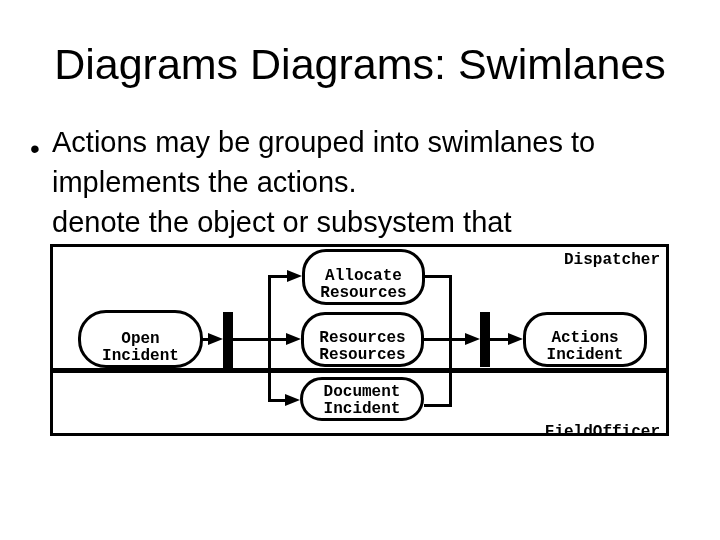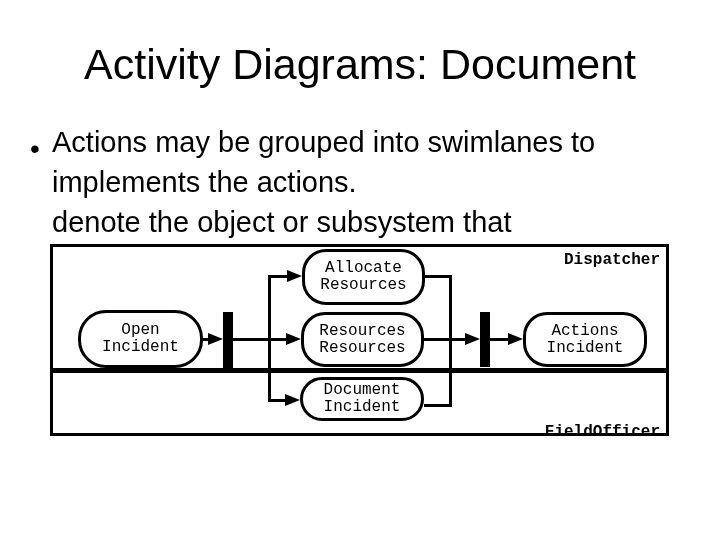--- a/index.html
+++ b/index.html
@@ -31,22 +31,22 @@
   }
   .lane-label {
     position:absolute; right:6px; font-weight:bold; font-size:16px; line-height:16px;
     white-space:nowrap;
   }
   .lane-label-top { top:5px; }
   .lane-label-bottom { top:134px;margin-top:43px; }
   .node {
     position:absolute; box-sizing:border-box; background:#fff;
     border:3px solid #000; border-radius:24px;
-    display:flex; flex-direction:column; align-items:center; justify-content:center;
-    font-weight:normal; font-size:16px; line-height:17px; text-align:center;
+    display:flex; flex-direction:column; align-items:center; justify-content:flex-end;
+    font-weight:bold; font-size:16px; line-height:17px; text-align:center;
     white-space:nowrap;
   }
   .node-open       { left:25px;  top:63px;  width:125px; height:58px; border-radius:28px; }
   .node-allocate   { left:249px; top:2px;   width:123px; height:56px; }
   .node-coordinate { left:248px; top:65px;  width:123px; height:55px; }
   .node-document   { left:247px; top:130px; width:124px; height:44px; }
   .node-archive    { left:470px; top:65px;  width:124px; height:55px; }
   .sync-bar { position:absolute; width:10px; background:#000; }
   .bar-fork { left:170px; top:65px; height:56px; }
   .bar-join { left:427px; top:65px; height:55px; }
@@ -73,21 +73,21 @@
   .a-coord { left:233px; top:86px; }
   .a-doc   { left:232px; top:147px; }
   .a-join  { left:412px; top:86px; }
   .a-arch  { left:455px; top:86px; }
 </style>
 </head>
 <body>
 
 <div class="slide">
 
-  <h1 class="title">Activity Diagrams: Document</h1>
+  <h1 class="title">Diagrams Diagrams: Swimlanes</h1>
 
   <div>
     <span class="bullet-marker">•</span>
     <div class="bullet-lines">
       <div>Actions may be grouped into swimlanes to</div>
       <div>implements the actions.</div>
       <div>denote the object or subsystem that</div>
     </div>
   </div>
 

